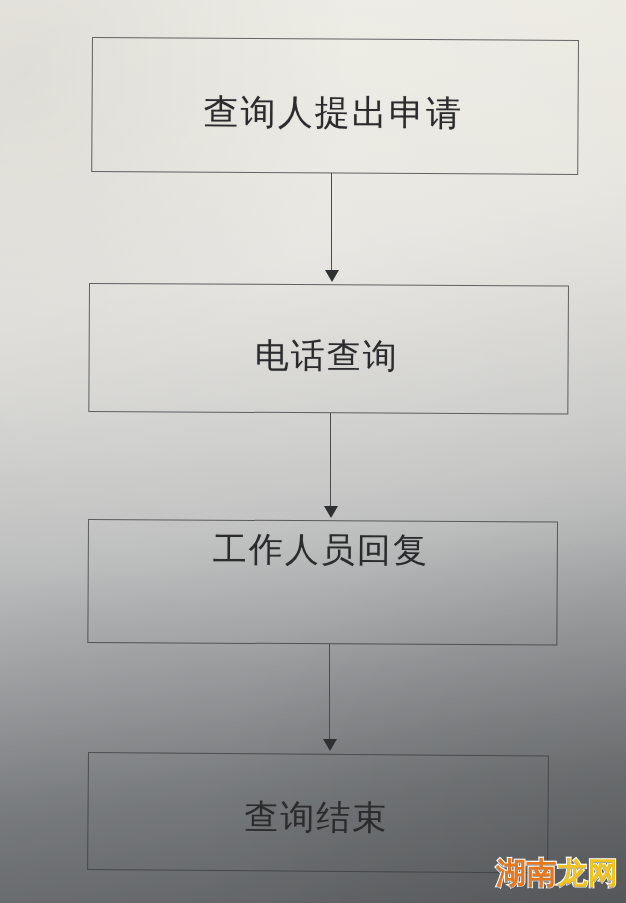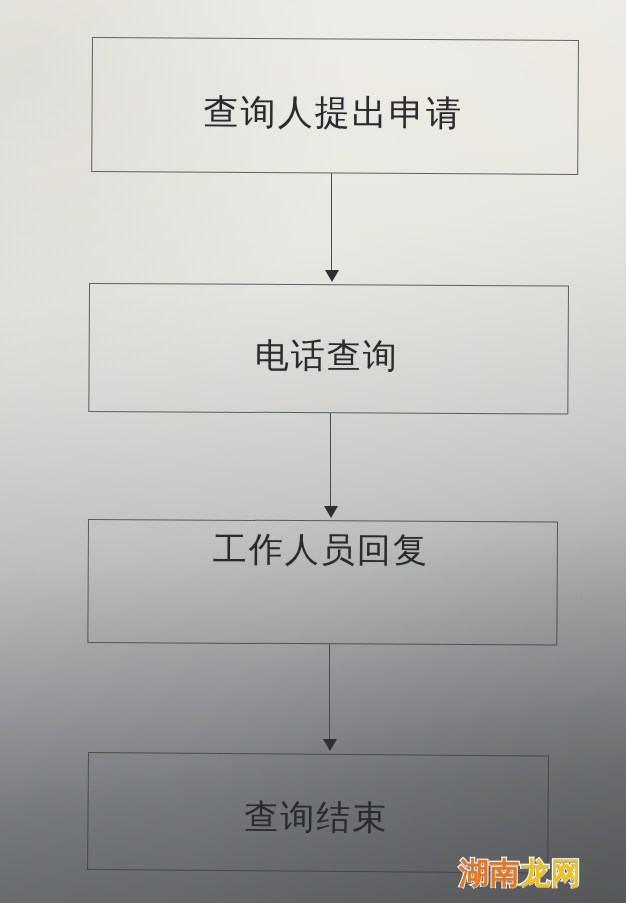--- a/index.html
+++ b/index.html
@@ -115,17 +115,17 @@
   </div>
   <div class="flow-label" style="top:526px; left:86px; width:470px; font-size:34px; line-height:44px; transform: rotate(0.30deg); transform-origin:left top;">工作人员回复</div>
 
   <div class="connector" style="left:329px; top:644px; height:98px;"></div>
   <div class="arrowhead" style="left:323px; top:739px;"></div>
 
   <div class="flow-box" style="left:88px; top:752px; width:461px; height:118px; transform: rotate(0.45deg); transform-origin: left top;">
   </div>
   <div class="flow-label" style="top:793px; left:86px; width:461px; font-size:34px; line-height:44px; transform: rotate(0.45deg); transform-origin:left top;">查询结束</div>
 
-  <div id="watermark" style="left:459px; top:853px; font-size:30px;">
+  <div id="watermark" style="left:496px; top:853px; font-size:30px;">
     <span class="wm-a">湖南</span><span class="wm-b">龙网</span>
   </div>
 
 </div>
 
 </body></html>

